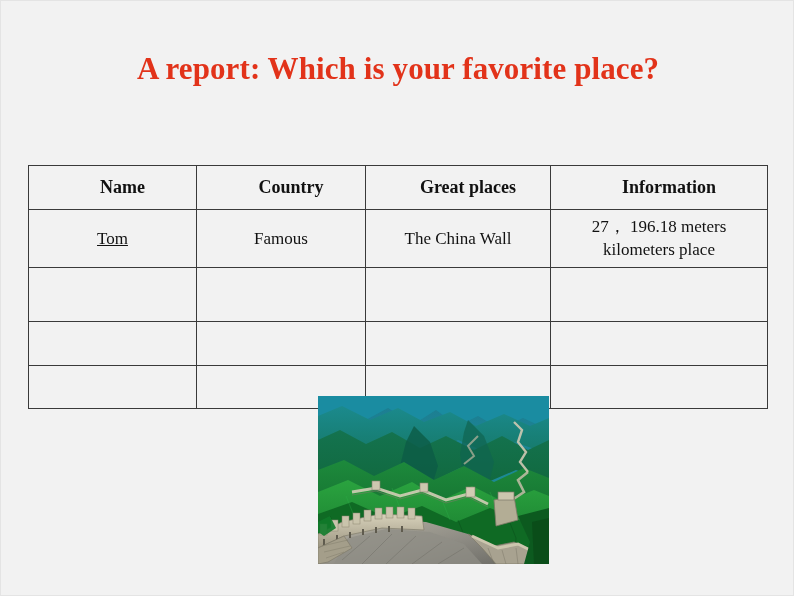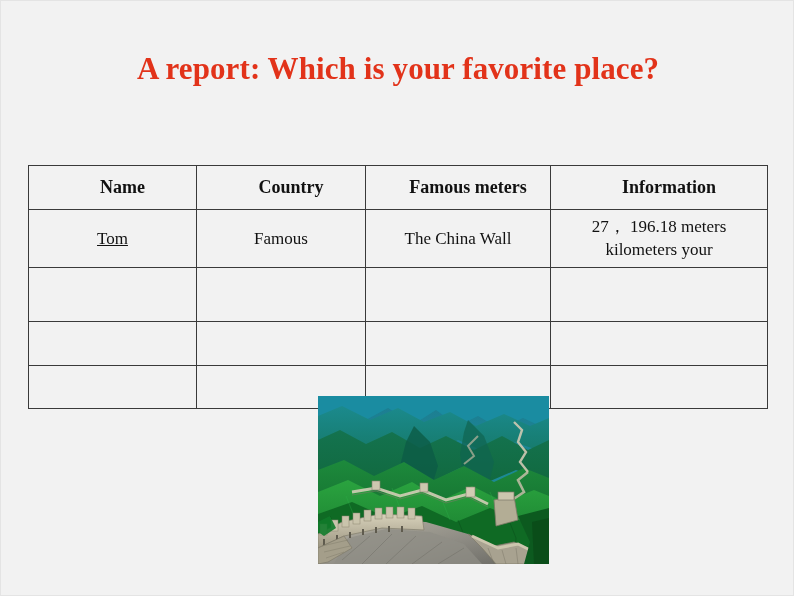--- a/index.html
+++ b/index.html
@@ -111,32 +111,32 @@
     <colgroup>
       <col class="col-name">
       <col class="col-country">
       <col class="col-places">
       <col class="col-information">
     </colgroup>
     <thead>
       <tr>
         <th>Name</th>
         <th>Country</th>
-        <th>Famous meters</th>
+        <th>Great places</th>
         <th>Information</th>
       </tr>
     </thead>
     <tbody>
       <tr class="row-data">
         <td class="cell-name-value">Tom</td>
         <td>Famous</td>
         <td>The China Wall</td>
         <td class="info-cell">
           <div>27，  196.18 meters</div>
-          <div>kilometers your</div>
+          <div>kilometers place</div>
         </td>
       </tr>
       <tr class="row-empty">
         <td></td>
         <td></td>
         <td></td>
         <td></td>
       </tr>
       <tr class="row-empty2">
         <td></td>

